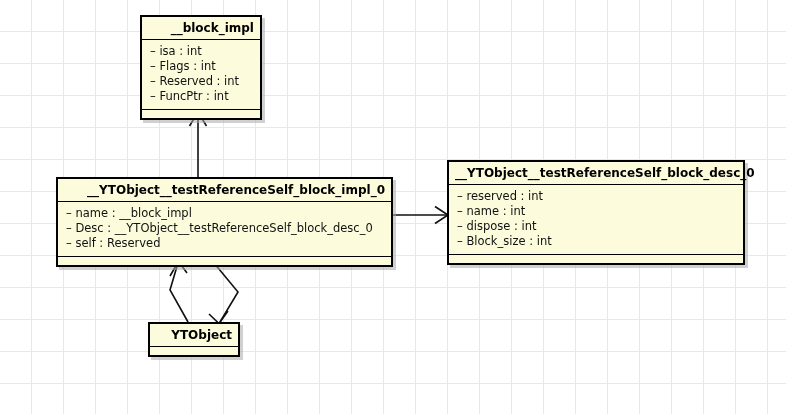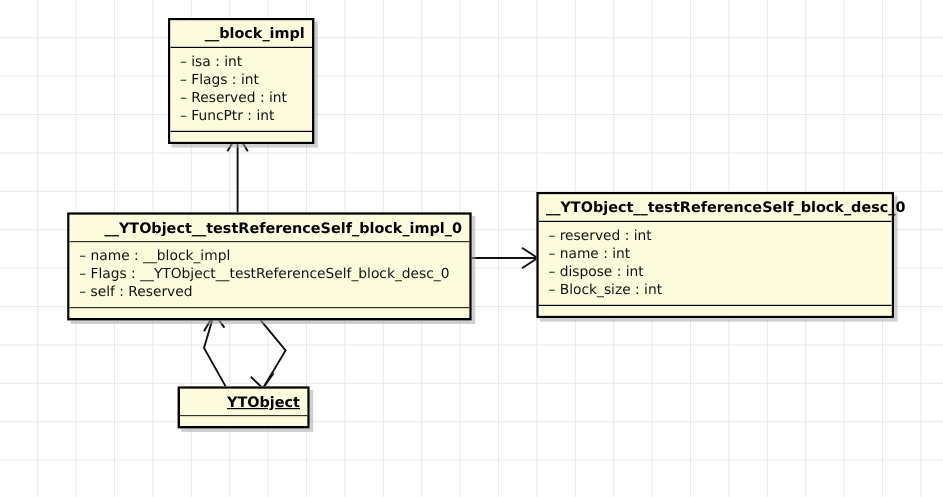--- a/index.html
+++ b/index.html
@@ -111,35 +111,35 @@
       <div class="uml-attr">– Reserved : int</div>
       <div class="uml-attr">– FuncPtr : int</div>
     </div>
     <div class="uml-ops"></div>
   </div>
 
   <div class="umlclass" style="left:31px; top:177px; width:337px;margin-left:25px;">
     <div class="uml-title">__YTObject__testReferenceSelf_block_impl_0</div>
     <div class="uml-attrs">
       <div class="uml-attr">– name : __block_impl</div>
-      <div class="uml-attr">– Flags : __YTObject__testReferenceSelf_block_desc_0</div>
+      <div class="uml-attr">– Desc : __YTObject__testReferenceSelf_block_desc_0</div>
       <div class="uml-attr">– self : Reserved</div>
     </div>
     <div class="uml-ops"></div>
   </div>
 
   <div class="umlclass" style="left:447px; top:160px; width:298px;">
     <div class="uml-title">__YTObject__testReferenceSelf_block_desc_0</div>
     <div class="uml-attrs">
       <div class="uml-attr">– reserved : int</div>
       <div class="uml-attr">– name : int</div>
       <div class="uml-attr">– dispose : int</div>
       <div class="uml-attr">– Block_size : int</div>
     </div>
     <div class="uml-ops"></div>
   </div>
 
-  <div class="umlclass" style="left:148px; top:322px; width:110px;text-decoration:underline;">
+  <div class="umlclass" style="left:148px; top:322px; width:92px;">
     <div class="uml-title">YTObject</div>
     <div class="uml-ops"></div>
   </div>
 
 </div>
 
 </body></html>

